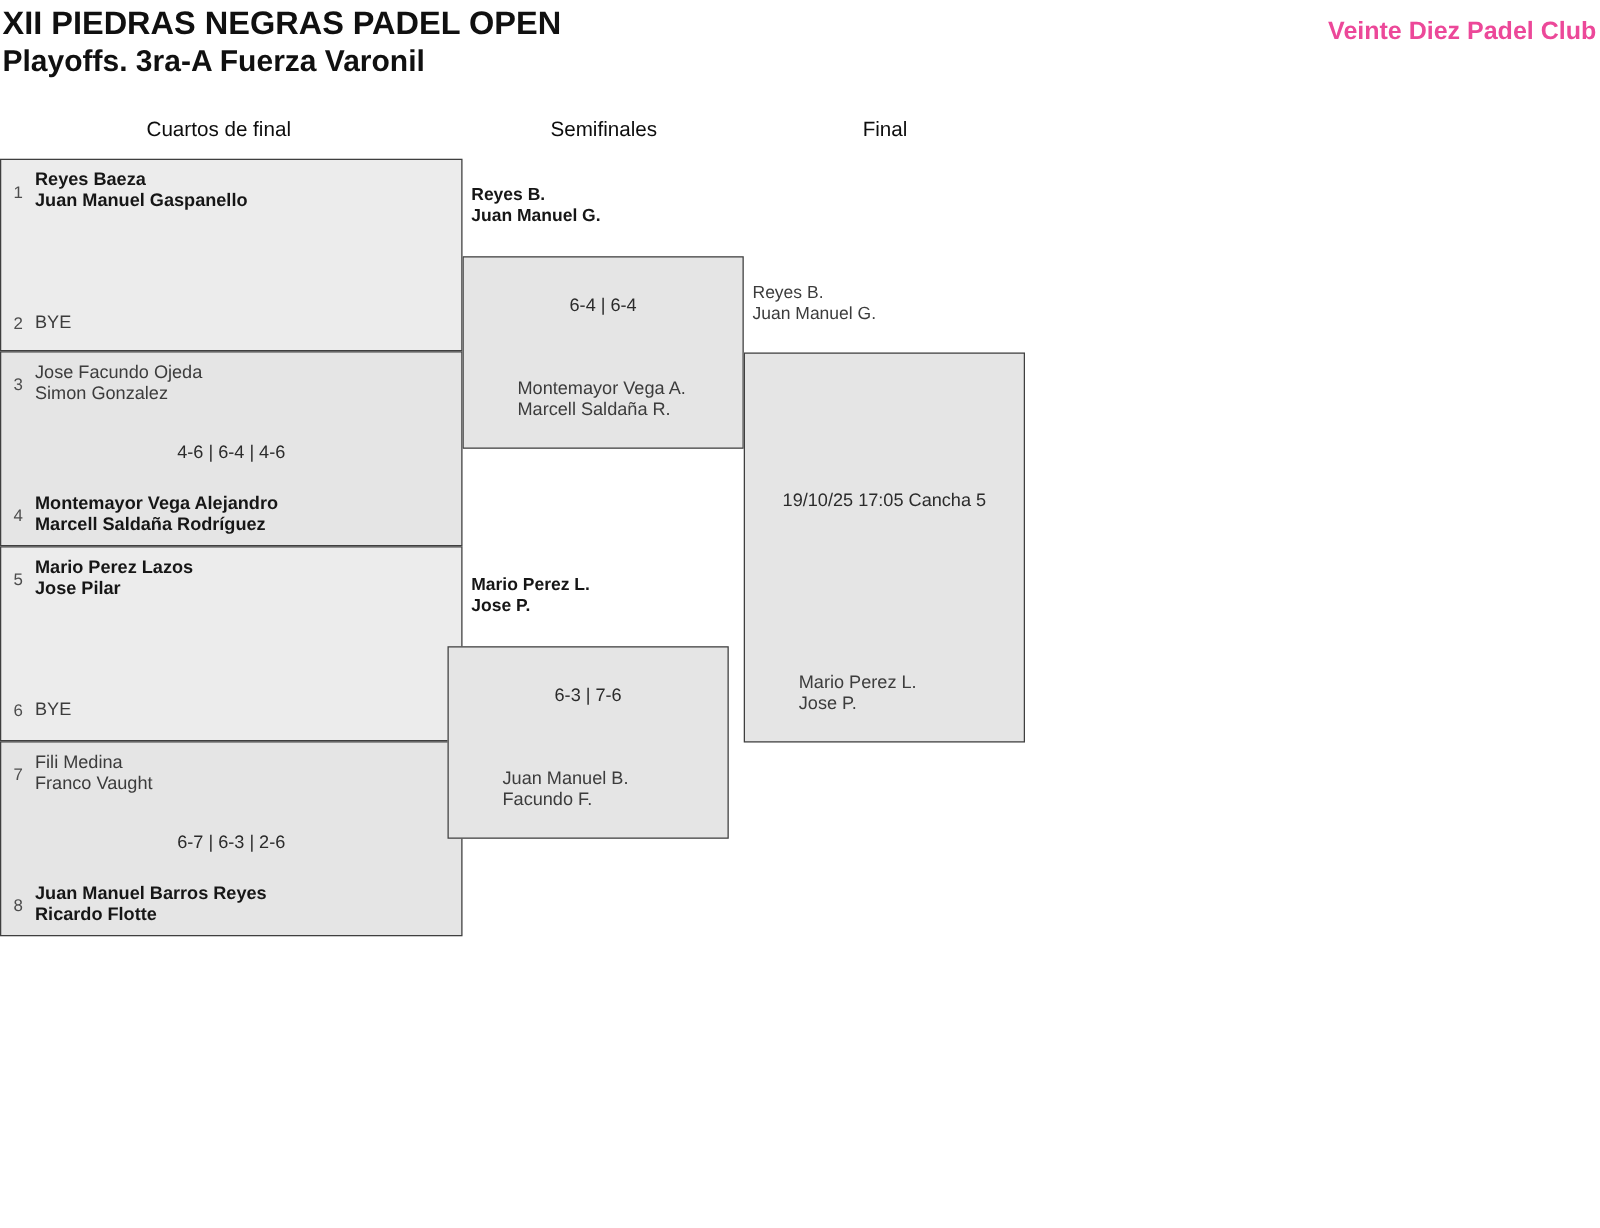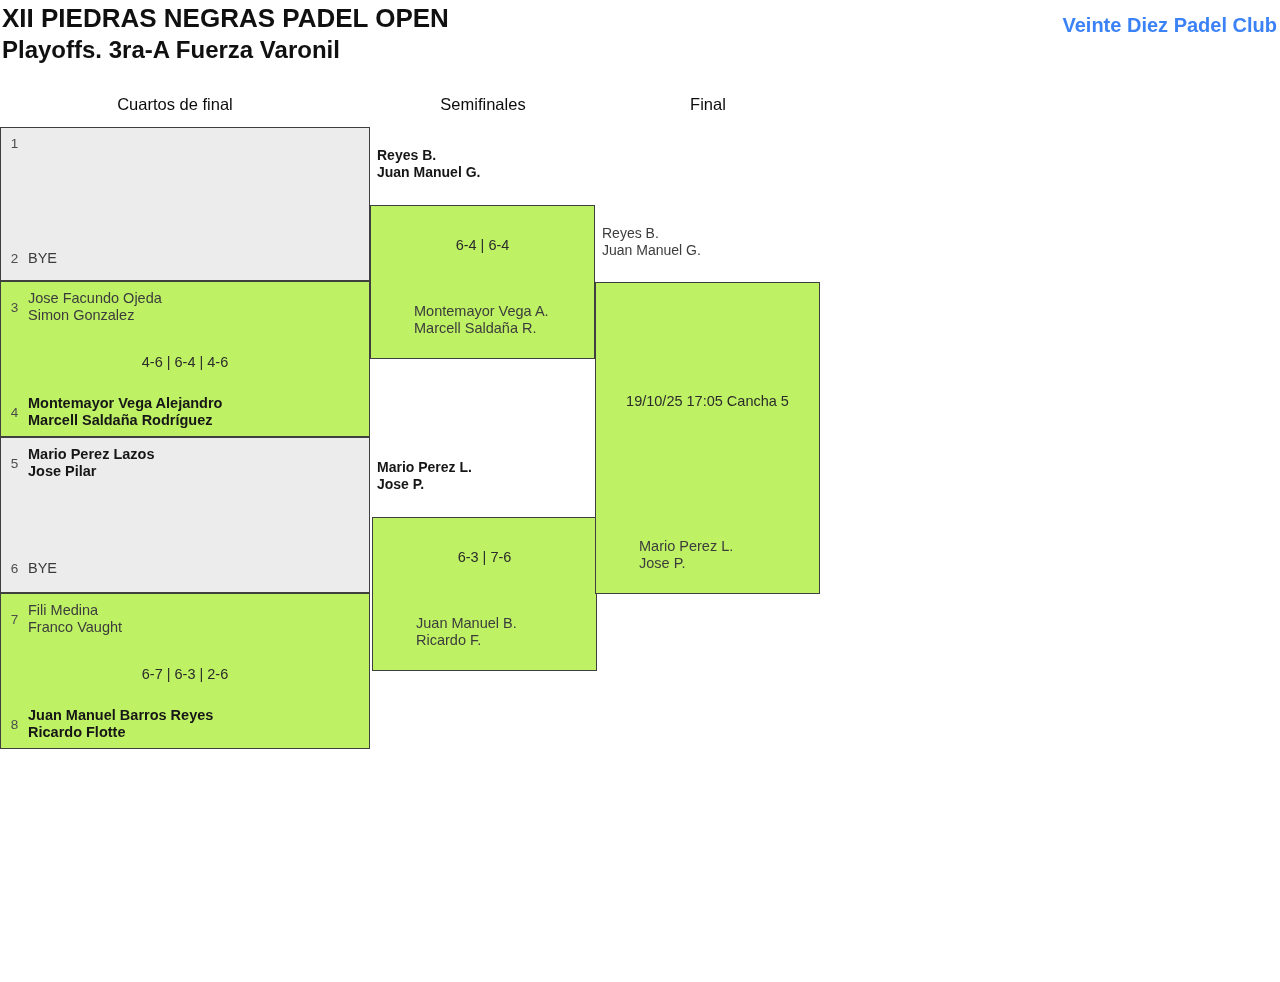--- a/index.html
+++ b/index.html
@@ -4,37 +4,37 @@
 <style>
   html, body { margin:0; padding:0; background:#ffffff; }
   .page {
     position:relative; width:1280px; height:982px; background:#ffffff;
     font-family:"Liberation Sans", sans-serif; color:#1c1c1c; overflow:hidden;
   }
 
   
   .title    { position:absolute; left:2px;  top:3px;  font-size:26px; font-weight:700; color:#101010; white-space:nowrap; }
   .subtitle { position:absolute; left:2px;  top:36px; font-size:24px; font-weight:700; color:#101010; white-space:nowrap; }
-  .club     { position:absolute; right:3px; top:14px; font-size:20px; font-weight:600; color:#3b82f6; white-space:nowrap; }
+  .club     { position:absolute; right:3px; top:14px; font-size:20px; font-weight:600; color:#ec4899; white-space:nowrap; }
 
   
   .round-header { position:absolute; top:95px; width:220px; text-align:center; font-size:16.5px; color:#0d0d0d; }
   .rh-qf { left:65px; }
   .rh-sf { left:373px; }
   .rh-f  { left:598px; }
 
   
-  .box { position:absolute; box-sizing:border-box; border:1px solid #3f3f3f; background:#bef264; }
+  .box { position:absolute; box-sizing:border-box; border:1px solid #3f3f3f; background:#e5e5e5; }
   .box.shaded { background:#ececec; }
   #qf1 { left:0; top:127px; width:370px; height:154px; }
   #qf2 { left:0; top:281px; width:370px; height:156px; }
   #qf3 { left:0; top:437px; width:370px; height:156px; }
   #qf4 { left:0; top:593px; width:370px; height:156px; }
   #sf1 { left:370px; top:205px; width:225px; height:154px; }
-  #sf2 { left:372px; top:517px; width:225px; height:154px; }
+  #sf2 { left:358px; top:517px; width:225px; height:154px; }
   #final-box { left:595px; top:282px; width:225px; height:312px; }
 
   
   .slot { position:absolute; left:0; display:flex; align-items:center; }
   .slot-top    { top:8px; }
   .slot-bottom { top:113px; }
   .seed  { width:27px; text-align:center; font-size:13.5px; color:#4d4d4d; }
   .names { height:34px; display:flex; flex-direction:column; justify-content:center;
            font-size:14.5px; color:#3c3c3c; }
   .names div { line-height:17px; white-space:nowrap; }
@@ -70,20 +70,24 @@
   <div class="subtitle">Playoffs. 3ra-A Fuerza Varonil</div>
   <div class="club">Veinte Diez Padel Club</div>
 
   <div class="round-header rh-qf">Cuartos de final</div>
   <div class="round-header rh-sf">Semifinales</div>
   <div class="round-header rh-f">Final</div>
 
   <div class="box shaded" id="qf1">
     <div class="slot slot-top">
       <div class="seed">1</div>
+      <div class="names winner-names">
+        <div>Reyes Baeza</div>
+        <div>Juan Manuel Gaspanello</div>
+      </div>
     </div>
     <div class="match-score"></div>
     <div class="slot slot-bottom">
       <div class="seed">2</div>
       <div class="names">
         <div>BYE</div>
         <div></div>
       </div>
     </div>
   </div>
@@ -155,21 +159,21 @@
   </div>
 
   <div class="adv-label winner-names" id="sf2-label">
     <div>Mario Perez L.</div>
     <div>Jose P.</div>
   </div>
   <div class="box sf" id="sf2">
     <div class="match-score">6-3 | 7-6</div>
     <div class="sf-bottom">
       <div>Juan Manuel B.</div>
-      <div>Ricardo F.</div>
+      <div>Facundo F.</div>
     </div>
   </div>
 
   <div class="adv-label" id="final-top-label">
     <div>Reyes B.</div>
     <div>Juan Manuel G.</div>
   </div>
   <div class="box" id="final-box">
     <div class="schedule">19/10/25 17:05 Cancha 5</div>
     <div class="final-bottom">

